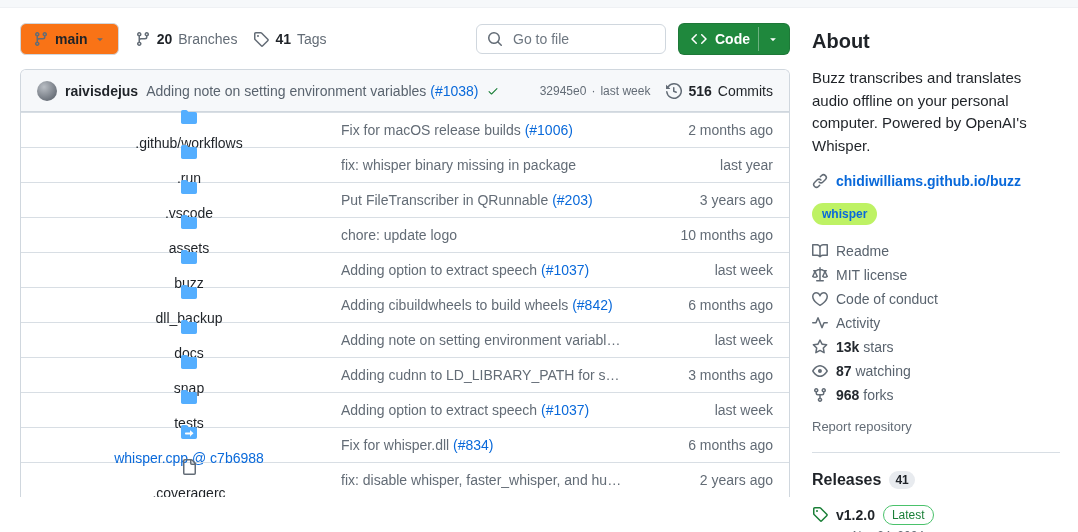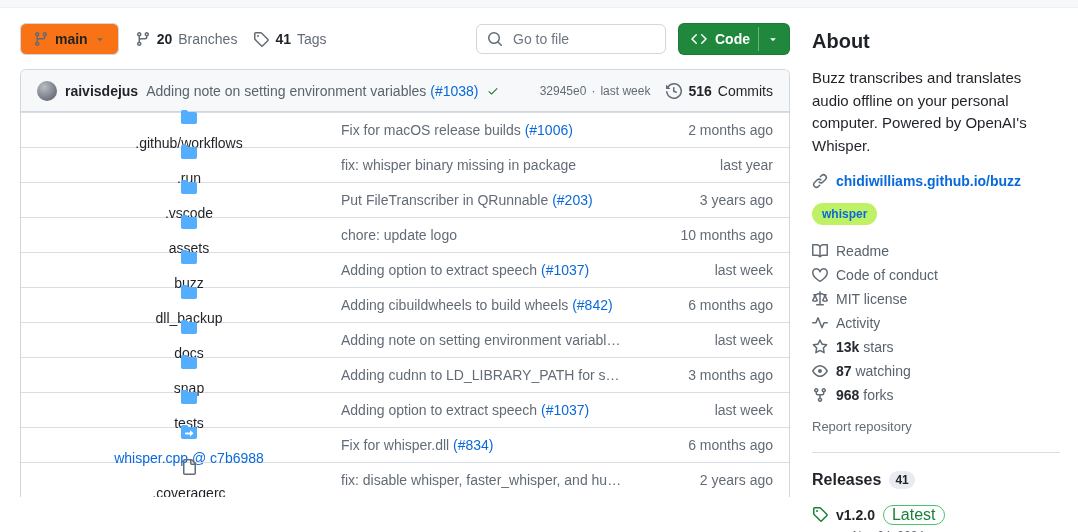--- a/index.html
+++ b/index.html
@@ -95,21 +95,21 @@
   .releases-title { font-size:16px; font-weight:700; }
   .count-pill {
     background:#e8ebef; color:#1f2328; font-size:12px; font-weight:600;
     line-height:18px; padding:0 6px; border-radius:2em;
   }
   .release-item { display:flex; gap:8px; margin-top:16px; align-items:flex-start; }
   .release-item .ic { margin-top:1px; }
   .rel-line { display:flex; align-items:center; gap:8px; }
   .rel-version { font-weight:700; font-size:14px; color:#1f2328; }
   .latest-pill {
-    border:1px solid #4ac26b; color:#1a7f37; font-size:16px; font-weight:500;
+    border:1px solid #4ac26b; color:#1a7f37; font-size:12px; font-weight:500;
     line-height:18px; padding:0 8px; border-radius:2em;
   }
   .rel-date { font-size:12px; color:#636c76; margin-top:4px; }
 </style>
 </head>
 <body>
 
 <svg width="0" height="0" style="position:absolute" aria-hidden="true">
   <defs>
     <symbol id="i-branch" viewBox="0 0 16 16">
@@ -393,29 +393,29 @@
     </div>
     <div class="meta-list">
       <a class="meta-item">
         <svg class="ic c-muted">
             <use href="#i-book"></use>
           </svg>
         <span>Readme</span>
       </a>
       <a class="meta-item">
         <svg class="ic c-muted">
+            <use href="#i-law"></use>
+          </svg>
+        <span>MIT license</span>
+      </a>
+      <a class="meta-item">
+        <svg class="ic c-muted">
             <use href="#i-heart"></use>
           </svg>
         <span>Code of conduct</span>
-      </a>
-      <a class="meta-item">
-        <svg class="ic c-muted">
-            <use href="#i-law"></use>
-          </svg>
-        <span>MIT license</span>
       </a>
       <a class="meta-item">
         <svg class="ic c-muted">
             <use href="#i-pulse"></use>
           </svg>
         <span>Activity</span>
       </a>
       <a class="meta-item">
         <svg class="ic c-muted">
             <use href="#i-star"></use>

